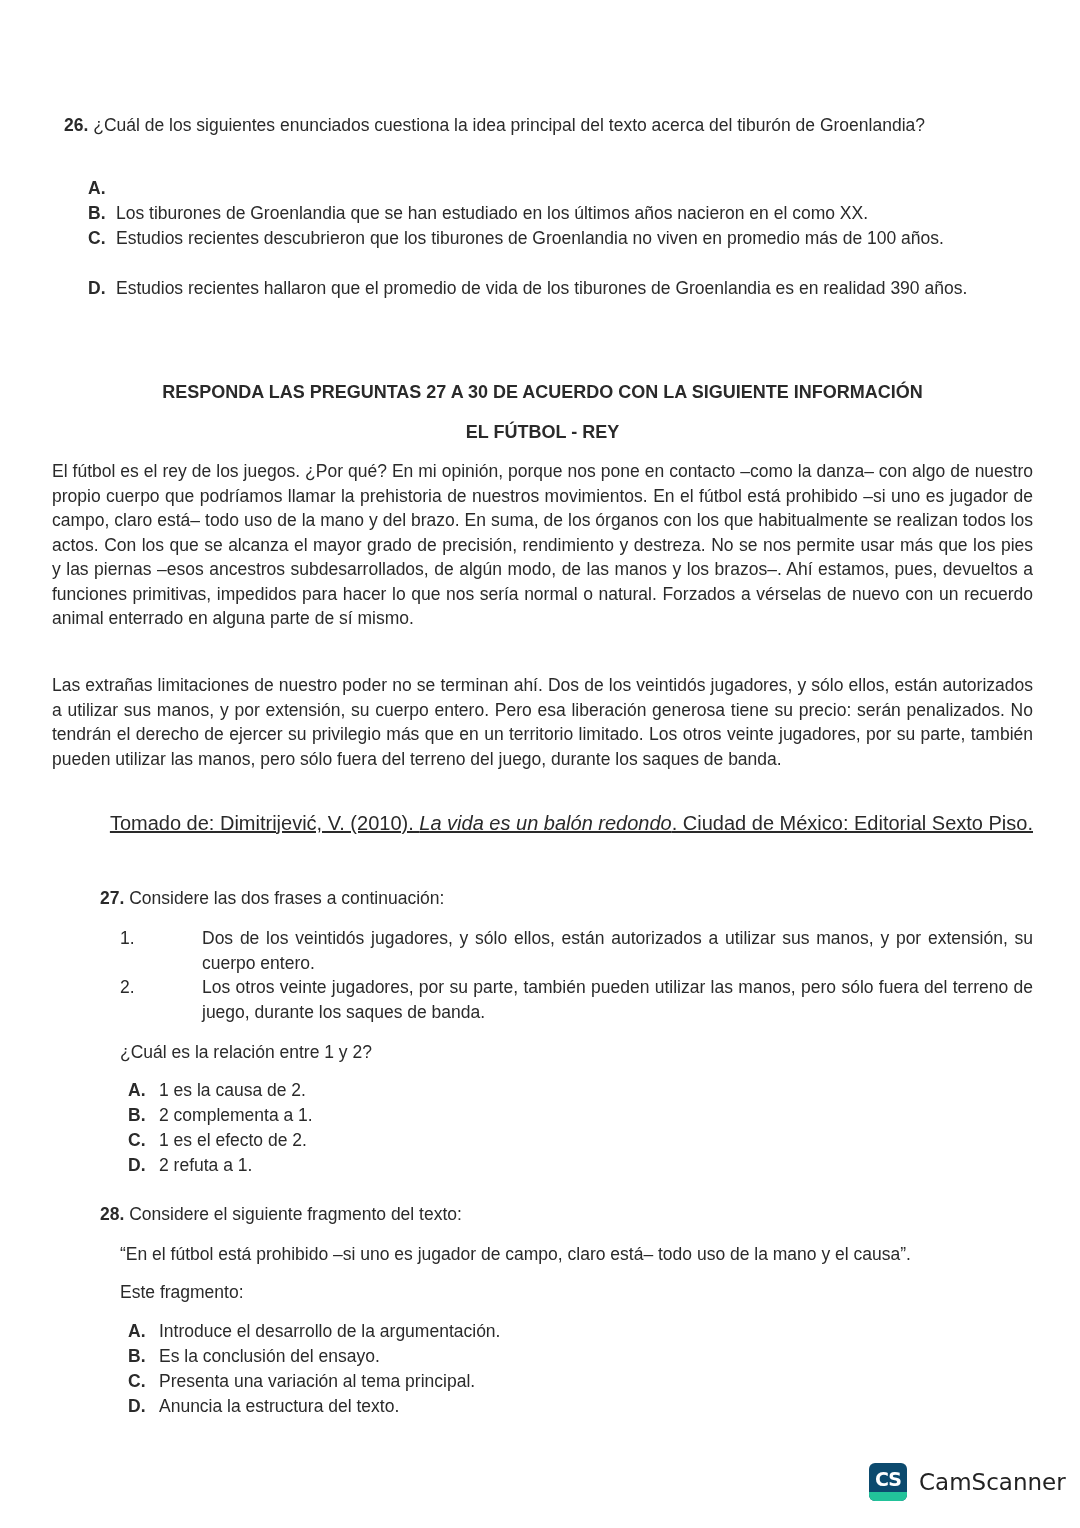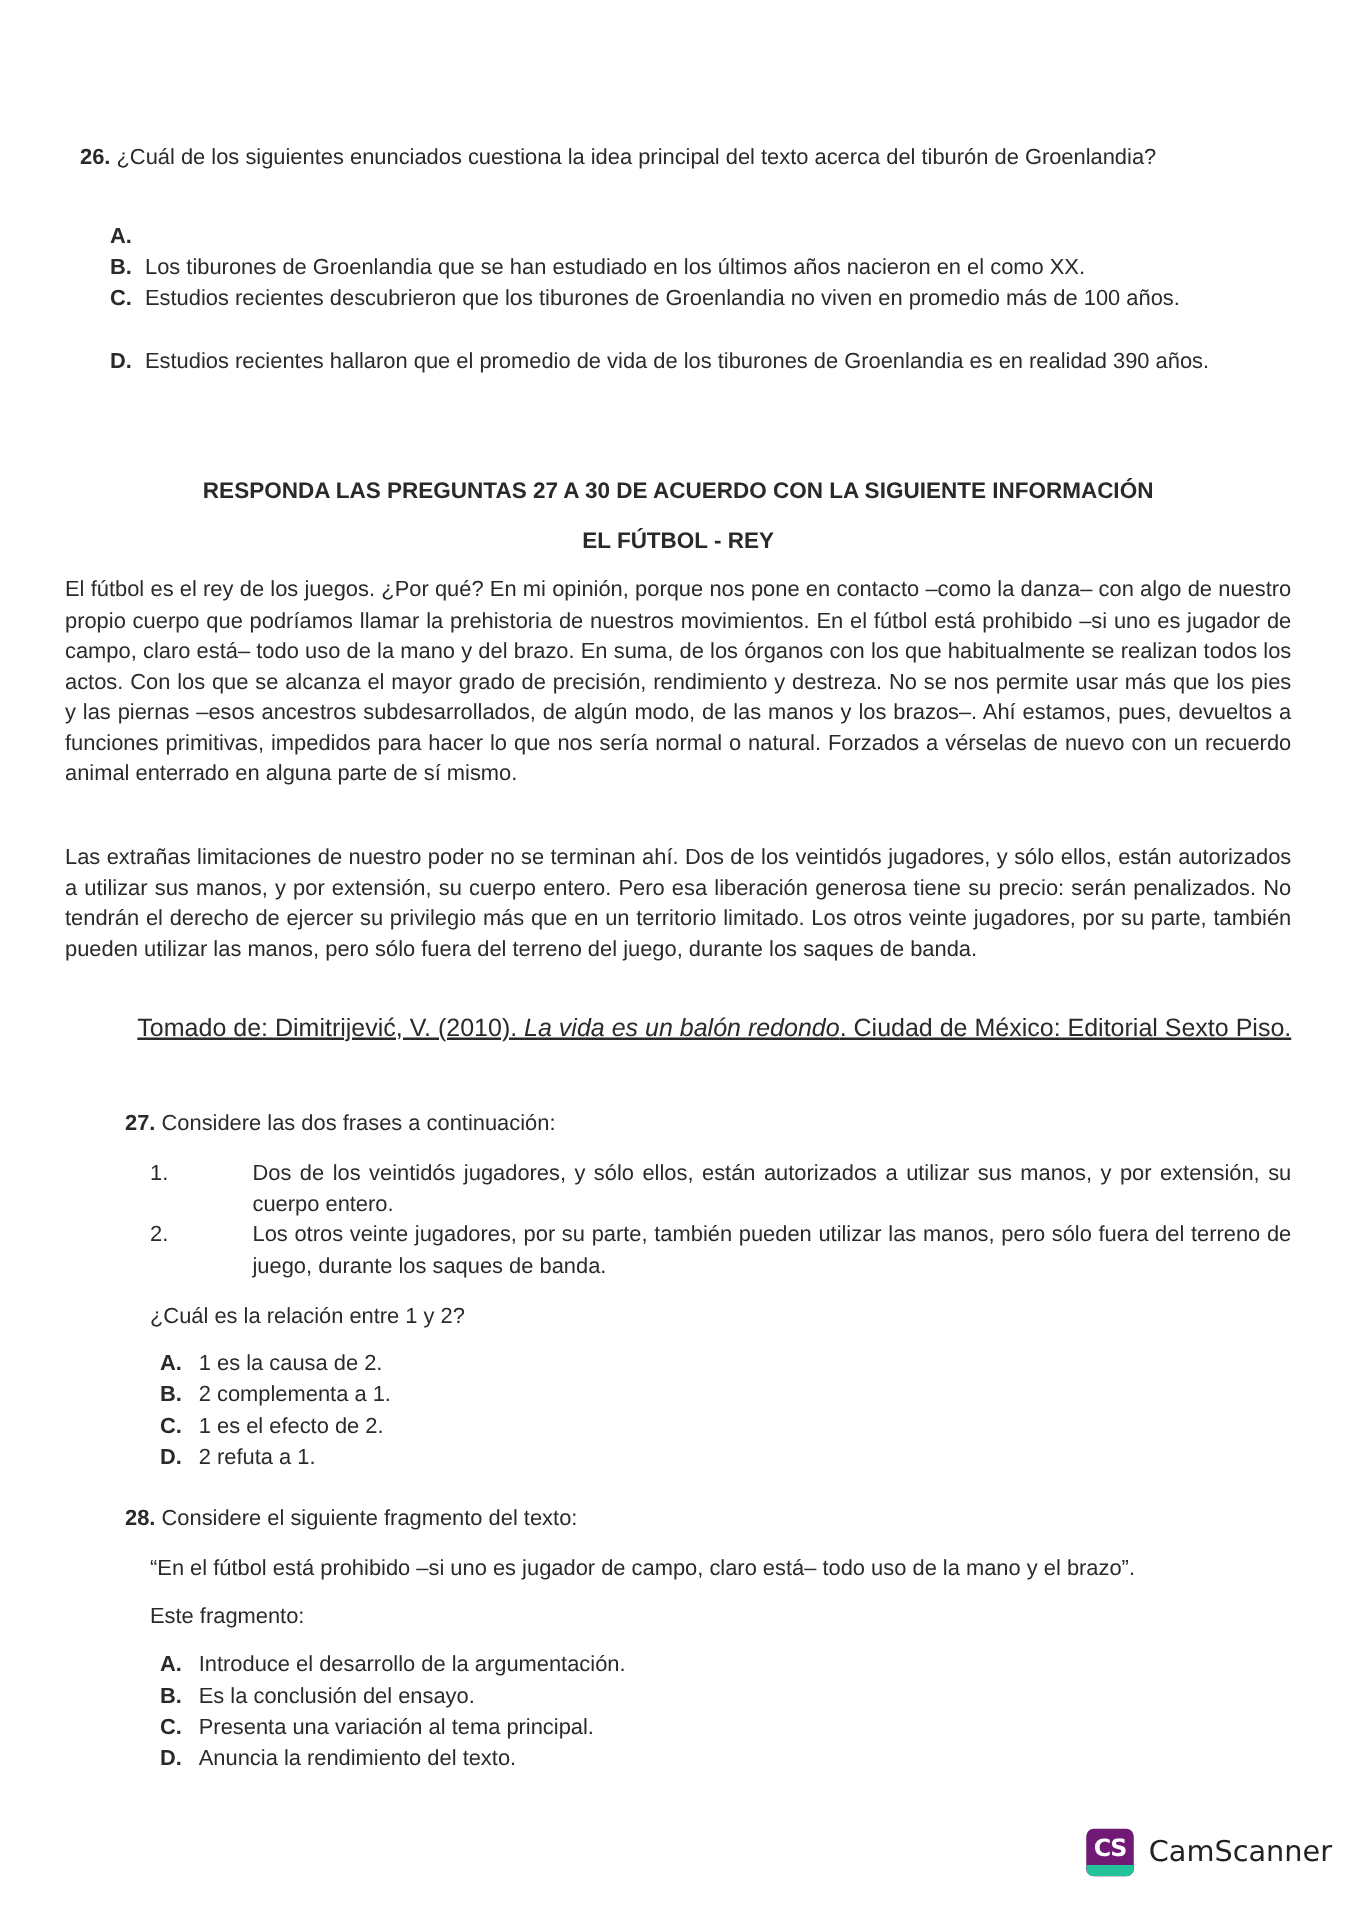--- a/index.html
+++ b/index.html
@@ -24,21 +24,21 @@
   .cite i { font-style: italic; }
   .q27-stem, .q28-stem { left: 88px; }
   .numbered { position: absolute; left: 120px; width: 913px; display: flex; }
   .numbered .n { width: 50px; flex: 0 0 auto; }
   .numbered .t { text-align: justify; margin-left: 32px; }
   .sub { left: 120px; }
   .q27-opt { left: 128px; width: 900px; }
   .q27-opt .letter { width: 31px; }
   .logo { left: 869px; top: 1463px; display: flex; align-items: center; }
   .logo-box {
-    width: 38px; height: 38px; border-radius: 6px; background: #701a75;
+    width: 38px; height: 38px; border-radius: 6px; background: #0c4a6e;
     position: relative; overflow: hidden; display: flex; align-items: center; justify-content: center;
   }
   .logo-box .cs {
     color: #ffffff; font-weight: bold; font-size: 19px; font-family: "DejaVu Sans", sans-serif;
     letter-spacing: -1px; margin-top: -6px;
   }
   .logo-box .stripe { position: absolute; left: 0; right: 0; bottom: 0; height: 9px; background: #22c39a; }
   .logo-name { margin-left: 12px; font-size: 23px; color: #222; font-family: "DejaVu Sans", sans-serif; }
 </style>
 </head>
@@ -106,38 +106,38 @@
 <div class="opt q27-opt" style="top:1153px;">
   <span class="letter">D.</span>
   <span class="text">2 refuta a 1.</span>
 </div>
 
 <div class="abs q28-stem" style="top:1202px;">
   <span class="num">28.</span>
   <span>Considere el siguiente fragmento del texto:</span>
 </div>
 
-<div class="abs sub" style="top:1242px;">“En el fútbol está prohibido –si uno es jugador de campo, claro está– todo uso de la mano y el brazo”.</div>
+<div class="abs sub" style="top:1242px;">“En el fútbol está prohibido –si uno es jugador de campo, claro está– todo uso de la mano y el causa”.</div>
 <div class="abs sub" style="top:1280px;">Este fragmento:</div>
 
 <div class="opt q27-opt" style="top:1319px;">
   <span class="letter">A.</span>
   <span class="text">Introduce el desarrollo de la argumentación.</span>
 </div>
 <div class="opt q27-opt" style="top:1344px;">
   <span class="letter">B.</span>
   <span class="text">Es la conclusión del ensayo.</span>
 </div>
 <div class="opt q27-opt" style="top:1369px;">
   <span class="letter">C.</span>
   <span class="text">Presenta una variación al tema principal.</span>
 </div>
 <div class="opt q27-opt" style="top:1394px;">
   <span class="letter">D.</span>
-  <span class="text">Anuncia la rendimiento del texto.</span>
+  <span class="text">Anuncia la estructura del texto.</span>
 </div>
 
 <div class="abs logo">
   <div class="logo-box">
     <span class="cs">CS</span>
     <span class="stripe"></span>
   </div>
   <span class="logo-name">CamScanner</span>
 </div>
 

